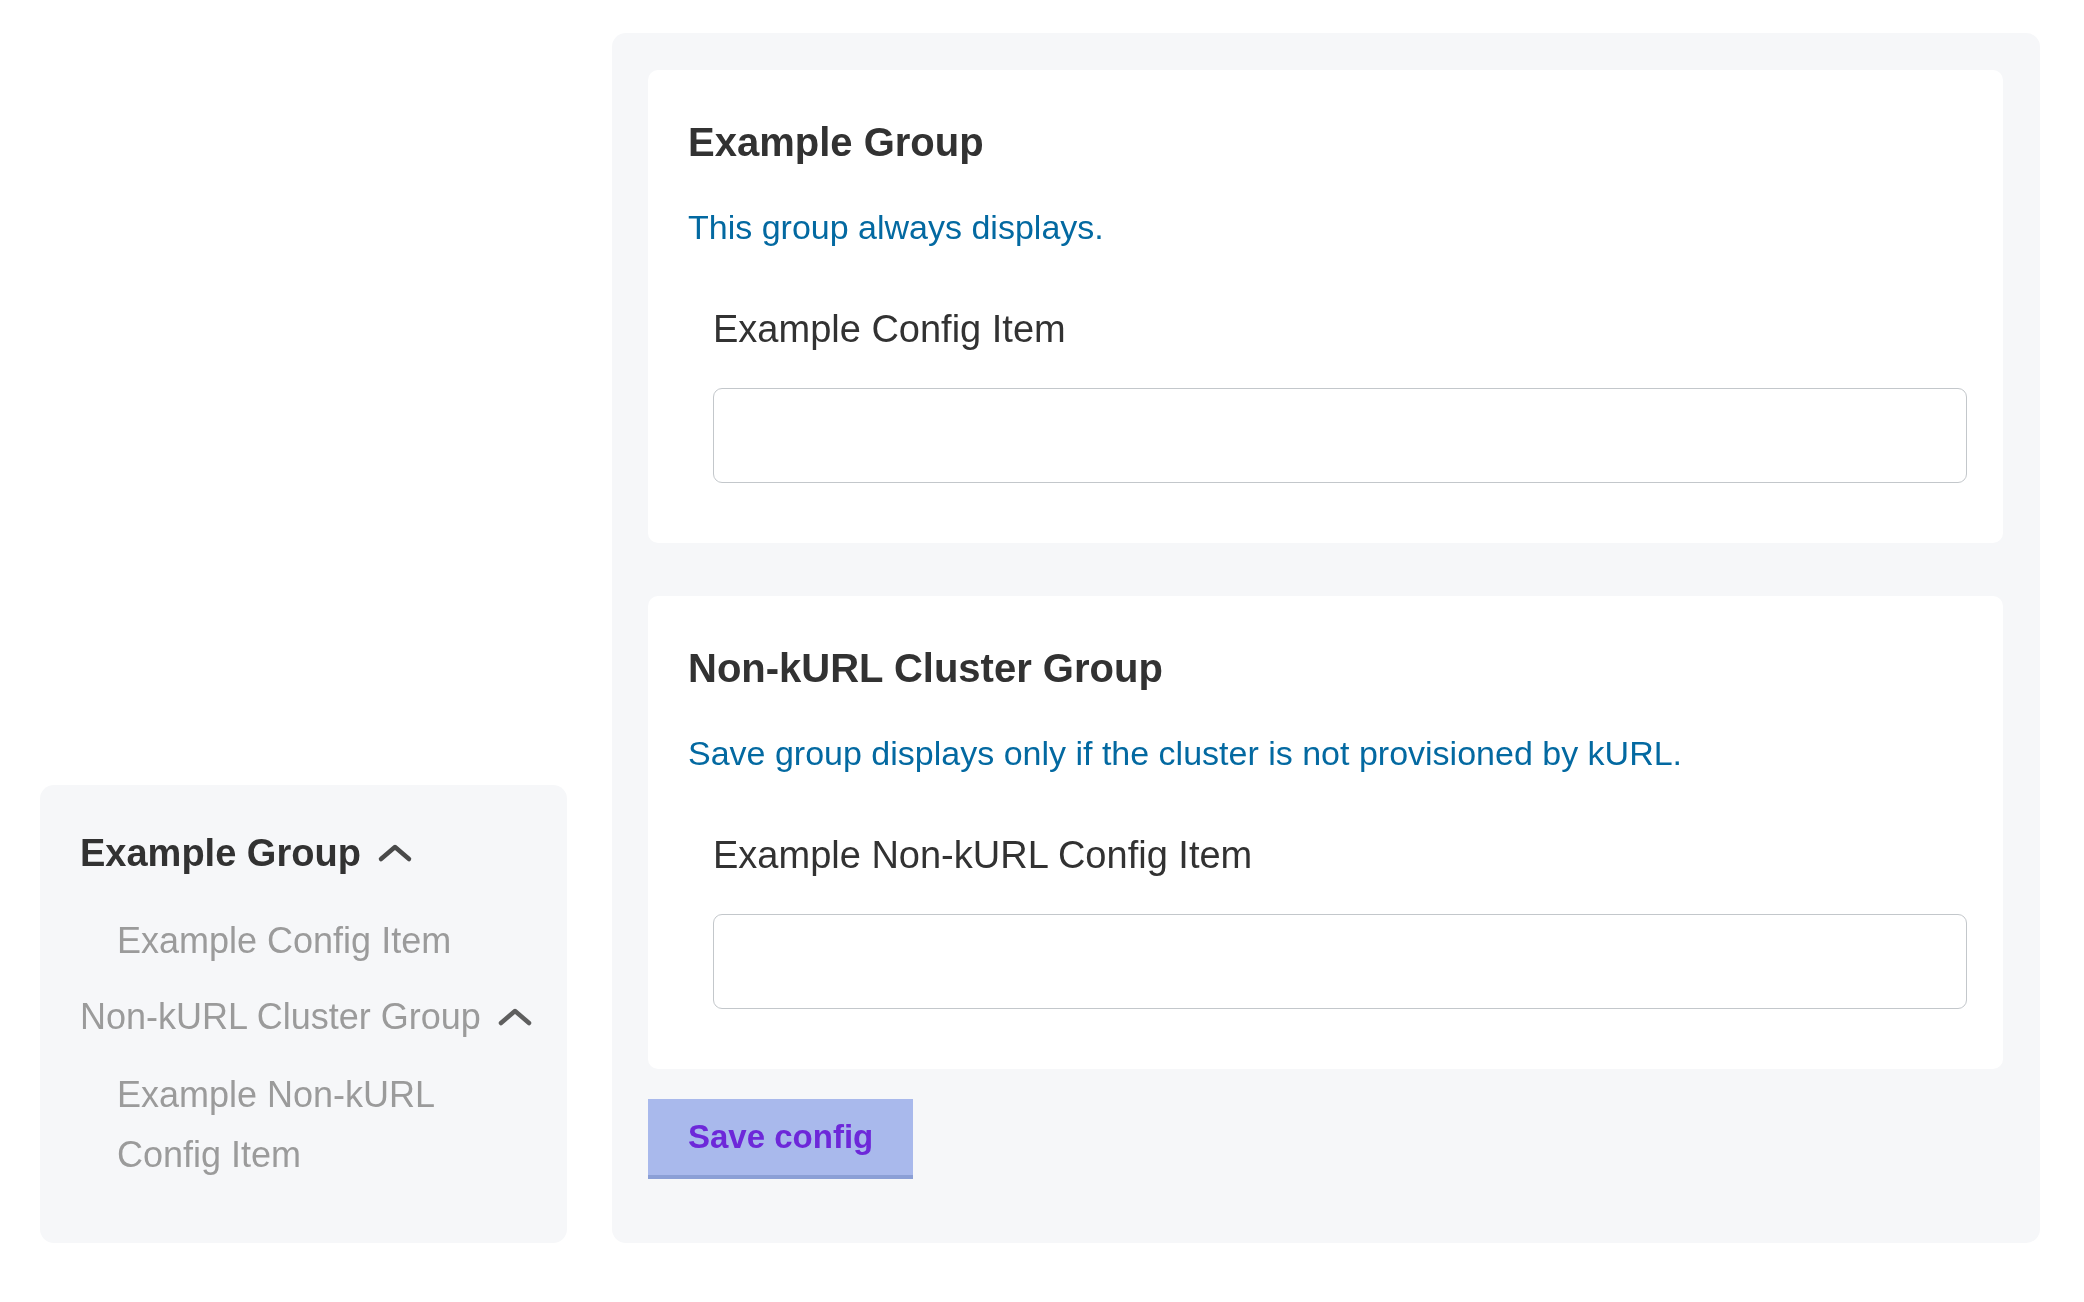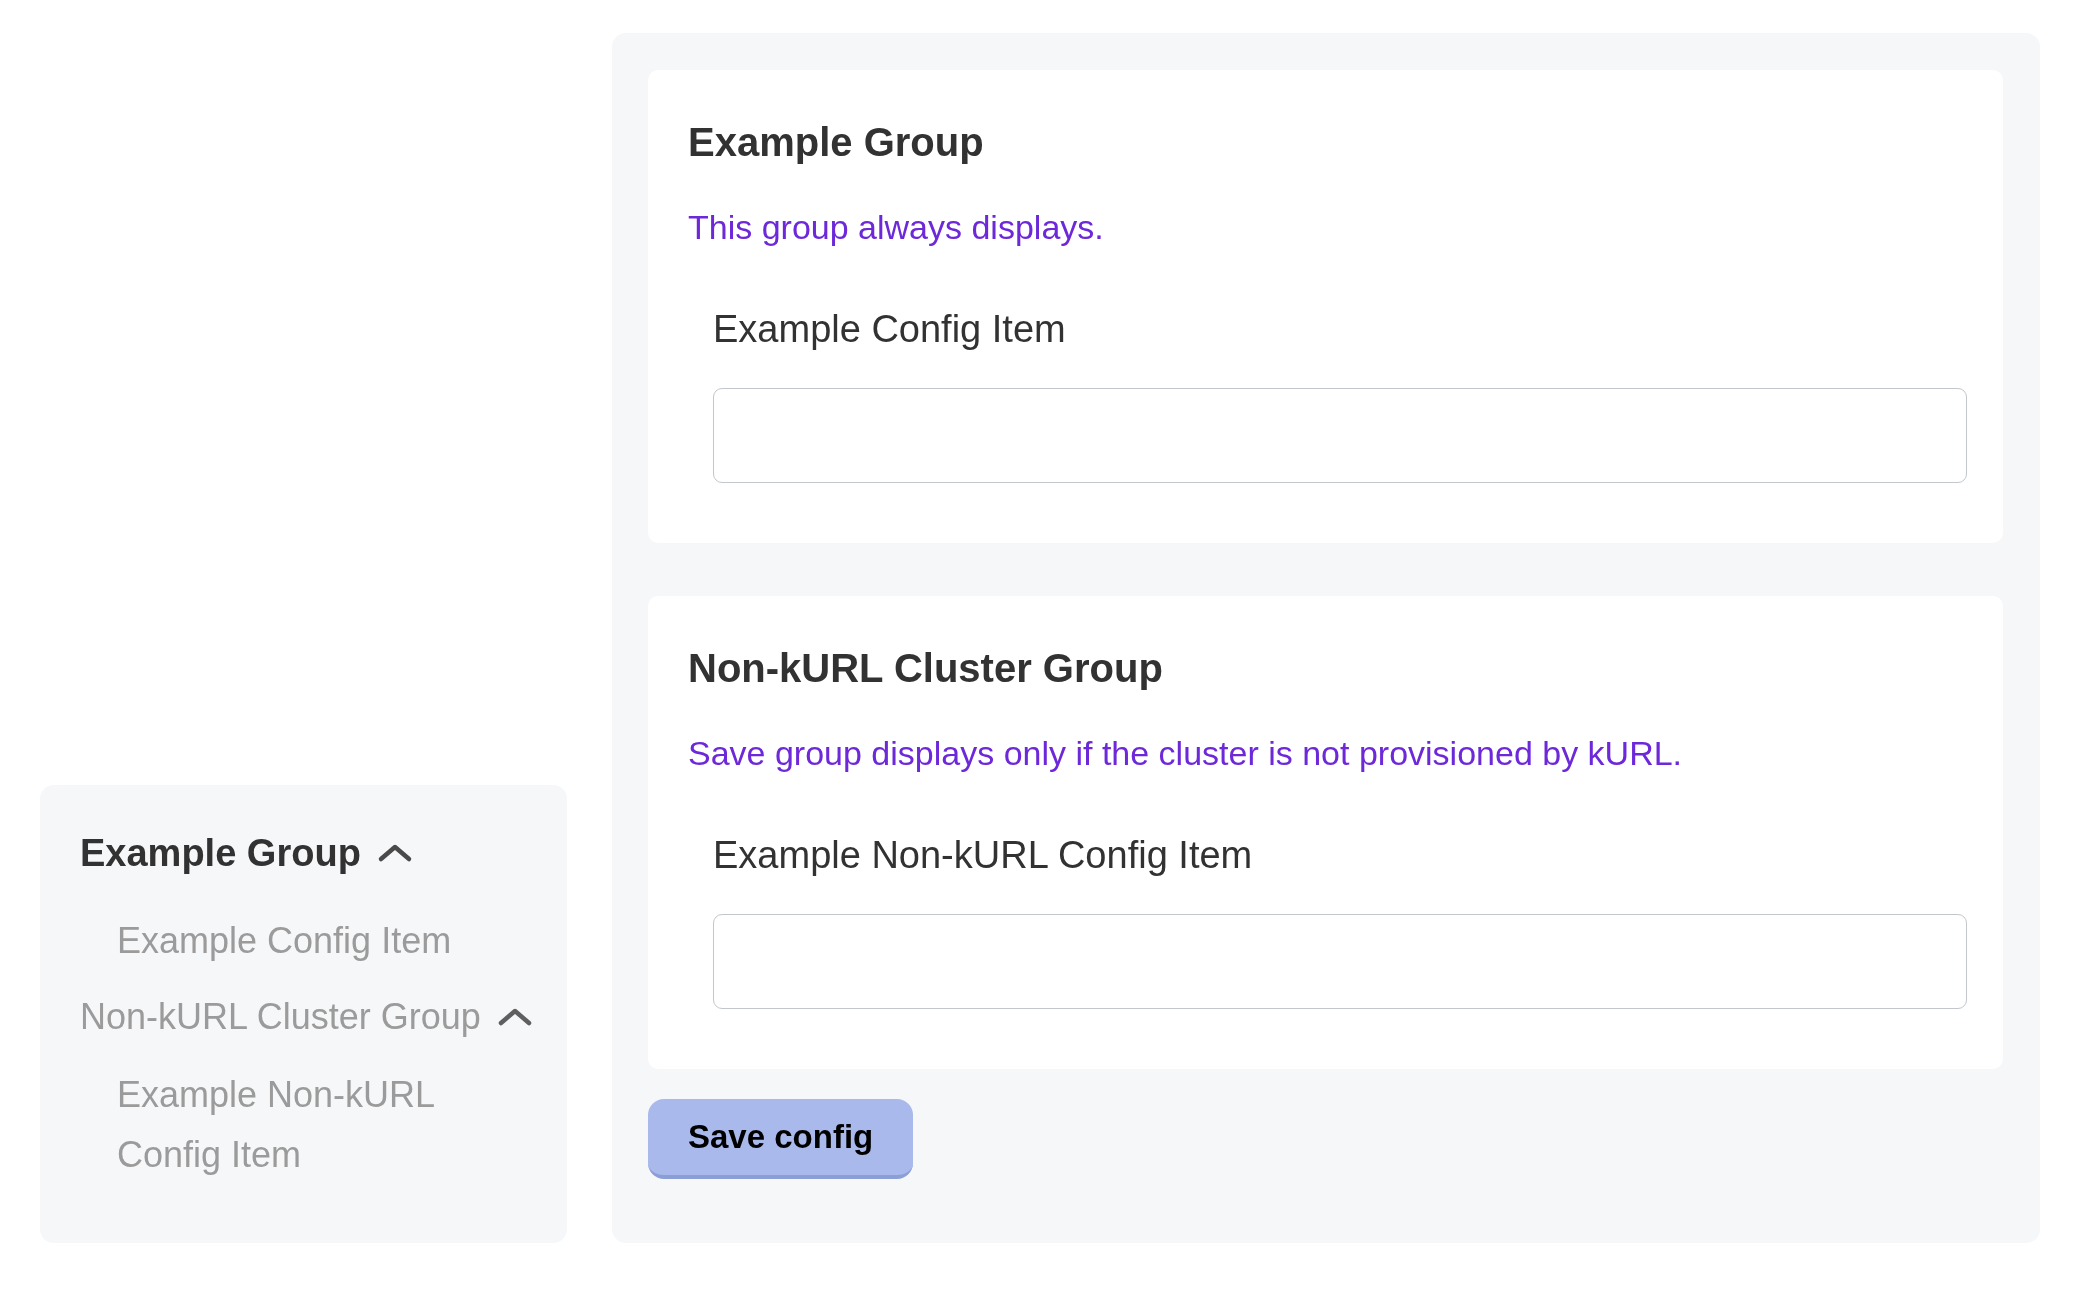--- a/index.html
+++ b/index.html
@@ -38,32 +38,32 @@
     flex:1; margin-left:45px; min-height:1210px;
     background:#f6f7f9; border-radius:14px;
     padding:37px 37px 40px 36px; box-sizing:border-box;
   }
   .card {
     background:#ffffff; border-radius:10px;
     padding:48px 36px 60px 40px;
   }
   .card + .card { margin-top:53px; }
   .card-title { margin:0; font-size:40px; line-height:48px; font-weight:700; color:#323232; }
-  .card-desc  { margin:40px 0 0 0; font-size:34px; line-height:42px; color:#6d28d9; }
+  .card-desc  { margin:40px 0 0 0; font-size:34px; line-height:42px; color:#0369a1; }
   .field { margin:58px 0 0 25px; }
   .field-label { display:block; font-size:38px; line-height:46px; font-weight:500; color:#323232; }
   .field-input {
     display:block; margin-top:36px; width:100%; height:95px; box-sizing:border-box;
     background:#ffffff; border:1px solid #c3c7cb; border-radius:9px;
     font-family:inherit; font-size:32px; color:#323232; padding:0 24px; outline:none;
   }
   .save-btn {
     margin-top:30px; height:80px; padding:0 40px;
     background:#a9b9ec; border:none; border-bottom:4px solid #8b9fd6;
-    border-radius:16px; color:#000000; font-family:inherit;
+    border-radius:0; color:#6d28d9; font-family:inherit;
     font-size:33px; font-weight:700; cursor:pointer;
   }
 </style>
 </head>
 <body>
 
 <div class="page">
 
   <aside class="sidebar">
 

